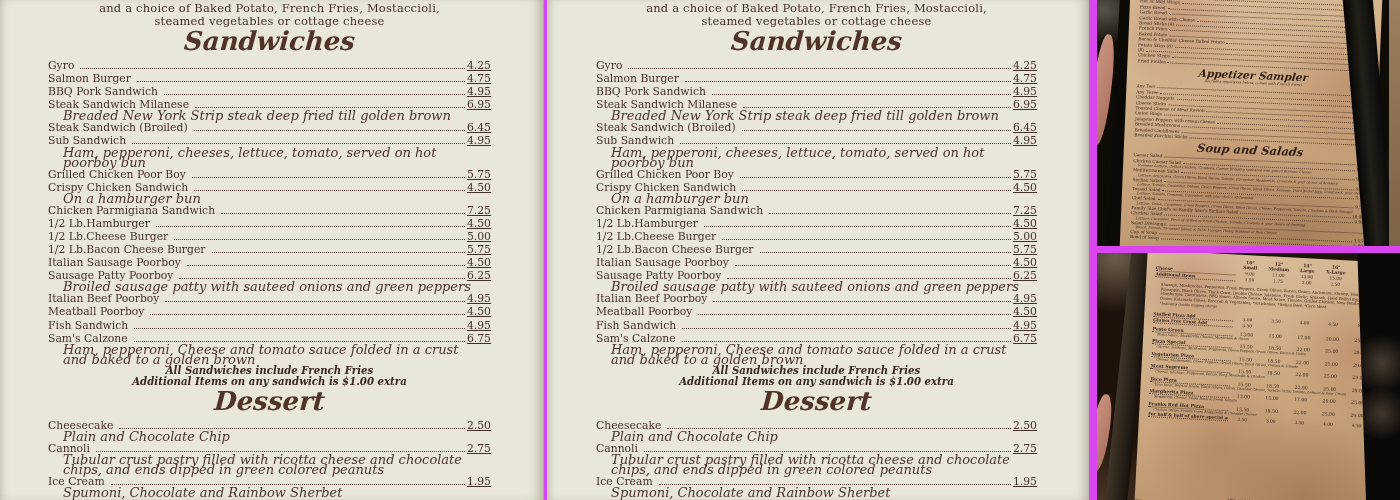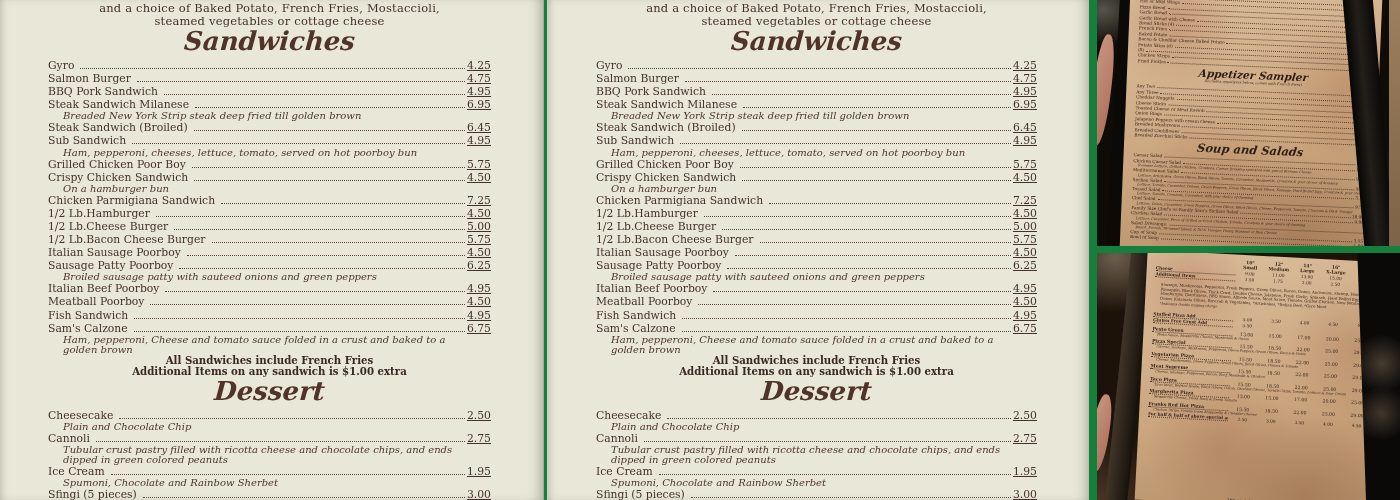--- a/index.html
+++ b/index.html
@@ -1,33 +1,33 @@
 <!DOCTYPE html>
 <html><head>
 <meta charset="utf-8">
 <style>
   html,body{margin:0;padding:0;background:#fff;}
-  .stage{position:relative;width:1400px;height:500px;background:#15803d;overflow:hidden;
+  .stage{position:relative;width:1400px;height:500px;background:#d946ef;overflow:hidden;
          font-family:"DejaVu Serif", serif;}
 
   
   .menu-panel{position:absolute;top:0;height:500px;background:#e9e8d8;color:#45302a;overflow:hidden;
     box-shadow:inset -10px 0 14px -9px rgba(70,60,45,.45), inset 6px 0 8px -6px rgba(70,60,45,.35);}
   #panelA{left:0;width:543px;border-right:1px solid #a9a99c;}
   #panelB{left:547px;width:541px;border-left:1px solid #cfcfc2;}
   .menu-body{position:absolute;top:0;left:0;right:0;padding:2px 52px 0 48px;}
   .intro{font-size:11.5px;line-height:13px;text-align:center;letter-spacing:.2px;color:#43302a;}
   .script-title{font-size:26px;line-height:21px;padding:3px 0 7px;text-align:center;
     font-style:italic;font-weight:bold;color:#503329;transform:skewX(-4deg);}
   .row{display:flex;align-items:baseline;font-size:10.8px;line-height:12.1px;white-space:nowrap;justify-content:flex-end;}
   .nm{flex:0 0 auto;}
   .ld{flex:1 1 auto;border-bottom:1.5px dotted #5f463d;margin:0 2px 2px 6px;height:9px;}
   .pr{flex:0 0 auto;text-decoration:underline;}
-  .desc{font-size:10px;line-height:10px;padding-left:15px;font-style:italic;color:#4c332c;max-width:408px;}
-  .note{font-size:10.2px;line-height:11.5px;font-weight:bold;text-align:center;color:#3a2822;}
+  .desc{font-size:13px;line-height:10px;padding-left:15px;font-style:italic;color:#4c332c;max-width:408px;}
+  .note{font-size:10.2px;line-height:11.5px;font-weight:bold;text-align:center;color:#3a2822;font-style:italic;}
   .note:first-of-type{margin-top:7px;}
 
   
   .photo{position:absolute;left:1097px;width:303px;overflow:hidden;}
   #photoTop{top:0;height:246px;background:
       radial-gradient(ellipse at 2% 4%, #57544a 0%, rgba(87,84,74,0) 11%),
       radial-gradient(ellipse at 100% 92%, #3a2e20 0%, rgba(58,46,32,0) 25%),
       #0f0b07;}
   #photoBottom{top:253px;height:247px;background:
       radial-gradient(ellipse at 6% 2%, #6b5e4c 0%, rgba(107,94,76,0) 16%),

